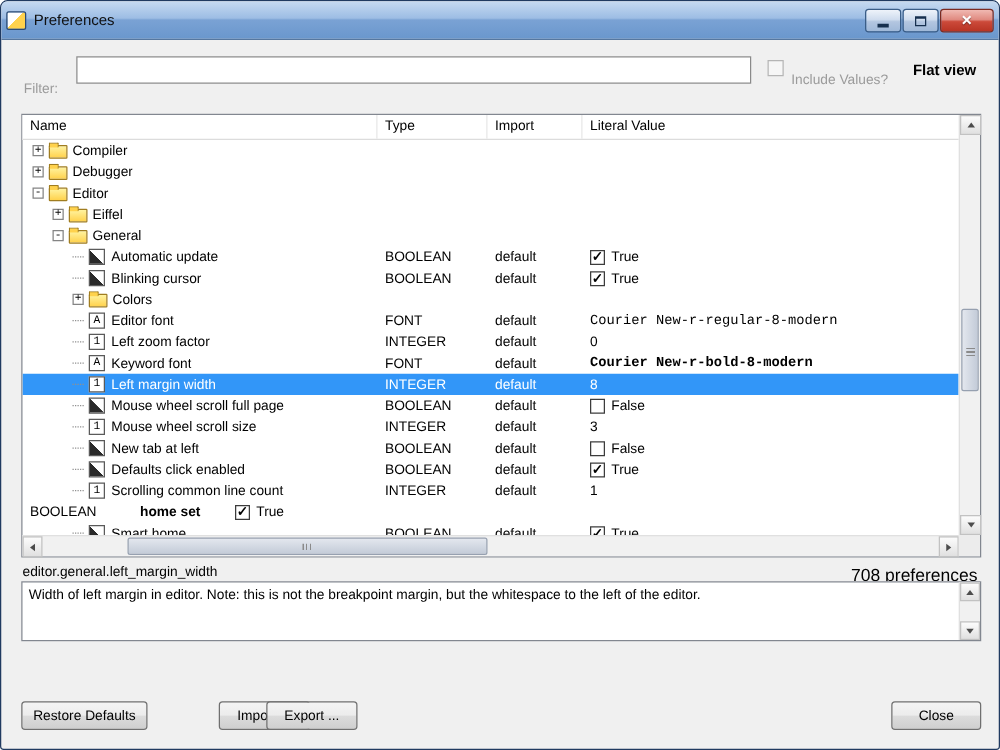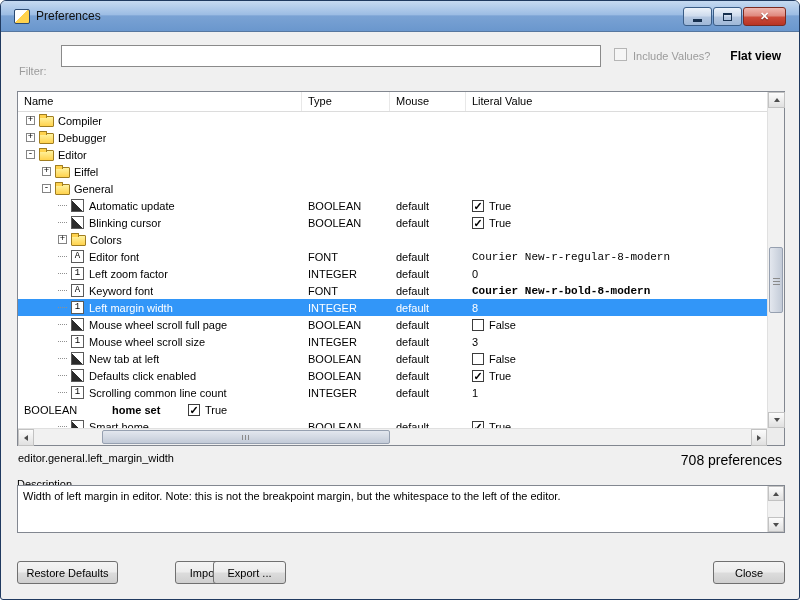--- a/index.html
+++ b/index.html
@@ -4,38 +4,38 @@
 <style>
   * { box-sizing: border-box; margin: 0; padding: 0; }
   html,body { width:800px; height:600px; }
   body { position:relative; font-family:"Liberation Sans",sans-serif; background:#fff; overflow:hidden; }
 
   .window { position:absolute; inset:0; border:1px solid #203a60; border-radius:6px 6px 3px 3px; background:#f0f0f0; overflow:hidden; }
 
   
   .titlebar { position:absolute; left:0; top:0; right:0; height:31px;
     background:linear-gradient(to bottom,#c6daf1 0%,#9dbde4 45%,#7aa2d4 50%,#6a97cd 100%);
-    border-bottom:1px solid #56779f; display:flex; align-items:center; padding:0 13px; }
+    border-bottom:1px solid #56779f; display:flex; align-items:center; padding:0 4px; }
   .app-icon { width:16px; height:15px; border:1px solid #2b4a73; border-radius:2px; flex:none;
     background:linear-gradient(135deg,#ffffff 0 45%,#ffd24d 45% 100%); }
   .title { margin-left:6px; font-size:12px; color:#101010; }
   .winbtns { margin-left:auto; display:flex; gap:1px; }
   .wbtn { height:19px; border:1px solid #3a5d87; border-radius:3px; display:flex; align-items:flex-start; justify-content:center; cursor:default; }
   .wbtn.min,.wbtn.max { width:29px; background:linear-gradient(#eef3fa,#cfdcee 45%,#b3c6e0 55%,#9fb8d8); }
   .wbtn.close { width:43px; background:linear-gradient(#f0b9b2,#e08a80 45%,#cc4a3a 55%,#b83424); border-color:#7c2a20;
     color:#fff; font-size:11px; font-weight:bold; align-items:center; text-shadow:0 1px 1px rgba(0,0,0,.45); }
   .glyph-min { width:9px; height:3px; background:#17304f; margin-top:11px; }
   .glyph-max { width:9px; height:8px; border:1px solid #17304f; border-top-width:2px; margin-top:5px; }
 
   
   .filter-label { position:absolute; left:18px; top:49px; font-size:11px; color:#9b9b9b;margin-top:15px; }
   .filter-input { position:absolute; left:60px; top:44px; width:540px; height:22px; border:1px solid #8a8a8a;
     padding:2px 5px; font:11px "Liberation Sans",sans-serif; background:#fff; outline:none; }
   .inc-check { position:absolute; left:613px; top:47px; width:13px; height:13px; border:1px solid #b5b5b5; background:#f6f6f6; }
-  .inc-label { position:absolute; left:632px; top:49px; font-size:11px; color:#9b9b9b; }
+  .inc-label { position:absolute; left:632px; top:57px; font-size:11px; color:#9b9b9b; }
   .flatview { position:absolute; right:18px; top:48px; font-size:12px; font-weight:bold; color:#000; cursor:default; }
 
   
   .treepanel { position:absolute; left:16px; top:90px; width:768px; height:355px; border:1px solid #828790; background:#fff; }
   .thead { position:absolute; left:0; top:0; width:749px; height:20px; display:flex; background:#fff;
     border-bottom:1px solid #dcdcdc; font-size:11px; color:#000; }
   .hcell { line-height:19px; padding-left:6px; border-right:1px solid #e8e8e8; overflow:hidden; white-space:nowrap; }
   .h-name { width:284px; flex:none; }
   .h-type { width:88px; flex:none; }
   .h-status { width:76px; flex:none; }
@@ -84,21 +84,21 @@
   .grip-v { width:7px; height:9px; background:repeating-linear-gradient(0deg,#8a8a8a 0 1px,transparent 1px 3px); }
   .tri-up   { width:0; height:0; border-left:3px solid transparent; border-right:3px solid transparent; border-bottom:4px solid #4c4c4c; }
   .tri-down { width:0; height:0; border-left:3px solid transparent; border-right:3px solid transparent; border-top:4px solid #4c4c4c; }
   .tri-left { width:0; height:0; border-top:3px solid transparent; border-bottom:3px solid transparent; border-right:4px solid #4c4c4c; }
   .tri-right{ width:0; height:0; border-top:3px solid transparent; border-bottom:3px solid transparent; border-left:4px solid #4c4c4c; }
 
   
   .status-path { position:absolute; left:17px; top:451px; font-size:11px; color:#000; }
   .status-count { position:absolute; right:17px; top:451px; font-size:14px; color:#000; }
   .desc-label { position:absolute; left:16px; top:477px; font-size:11px; color:#000; }
-  .descbox { position:absolute; left:16px; top:484px; width:768px; height:48px; border:1px solid #828790; background:#fff; }
+  .descbox { position:absolute; left:16px; top:464px; width:768px; height:48px; border:1px solid #828790; background:#fff; }
   .desctext { position:absolute; left:5px; top:4px; right:24px; font-size:11px; line-height:13px; color:#000; }
   .descscroll { position:absolute; top:0; right:0; bottom:0; width:17px; background:#f1f1f1; border-left:1px solid #e0e0e0; }
   .d-up { left:0; top:0; width:16px; height:15px; }
   .d-down { left:0; bottom:0; width:16px; height:15px; }
 
   .btn { position:absolute; top:560px; height:23px; border:1px solid #707070; border-radius:3px; color:#000;
     background:linear-gradient(#f4f4f4,#ececec 48%,#dcdcdc 52%,#cfcfcf); font-size:11px;
     display:flex; align-items:center; justify-content:center; cursor:default; }
   .btn-restore { left:16px; width:101px; }
   .btn-import { left:128px; width:73px;margin-left:46px; }
@@ -129,21 +129,21 @@
   <span class="filter-label">Filter:</span>
   <input class="filter-input" value="" style="">
   <span class="inc-check"></span>
   <span class="inc-label">Include Values?</span>
   <span class="flatview">Flat view</span>
 
   <div class="treepanel">
     <div class="thead">
       <div class="hcell h-name">Name</div>
       <div class="hcell h-type">Type</div>
-      <div class="hcell h-status">Mouse</div>
+      <div class="hcell h-status">Import</div>
       <div class="hcell h-value">Literal Value</div>
     </div>
 
     <div class="rows">
         <div class="trow">
           <div class="cell c-name">
             <span class="indent" style="width: 8px;"></span>
             <span class="expander">+</span>
             <span class="icon-folder"></span>
             <span class="nlabel">Compiler</span>

